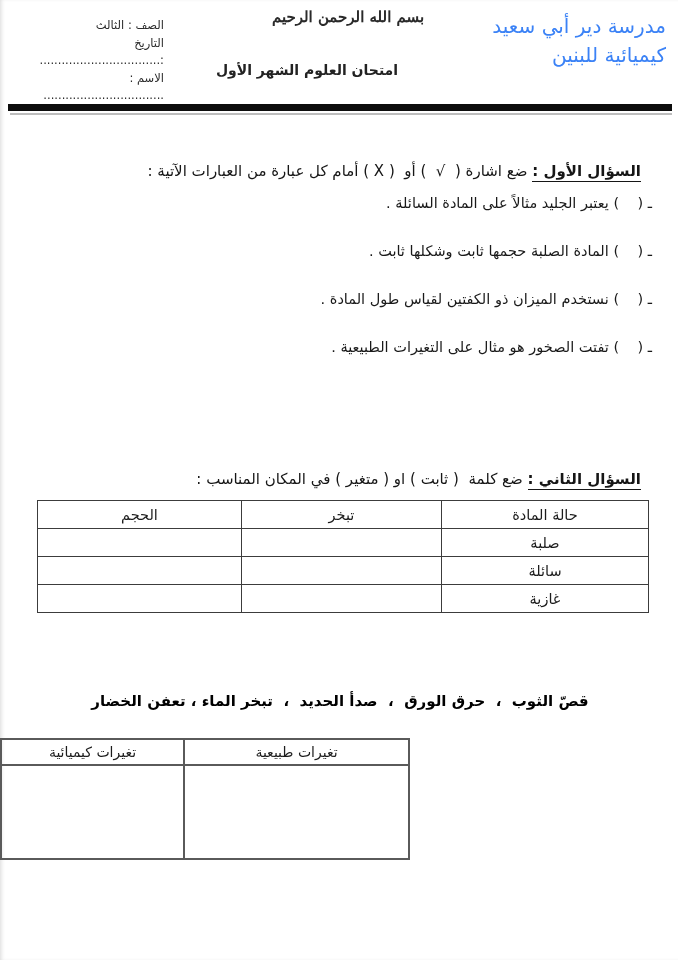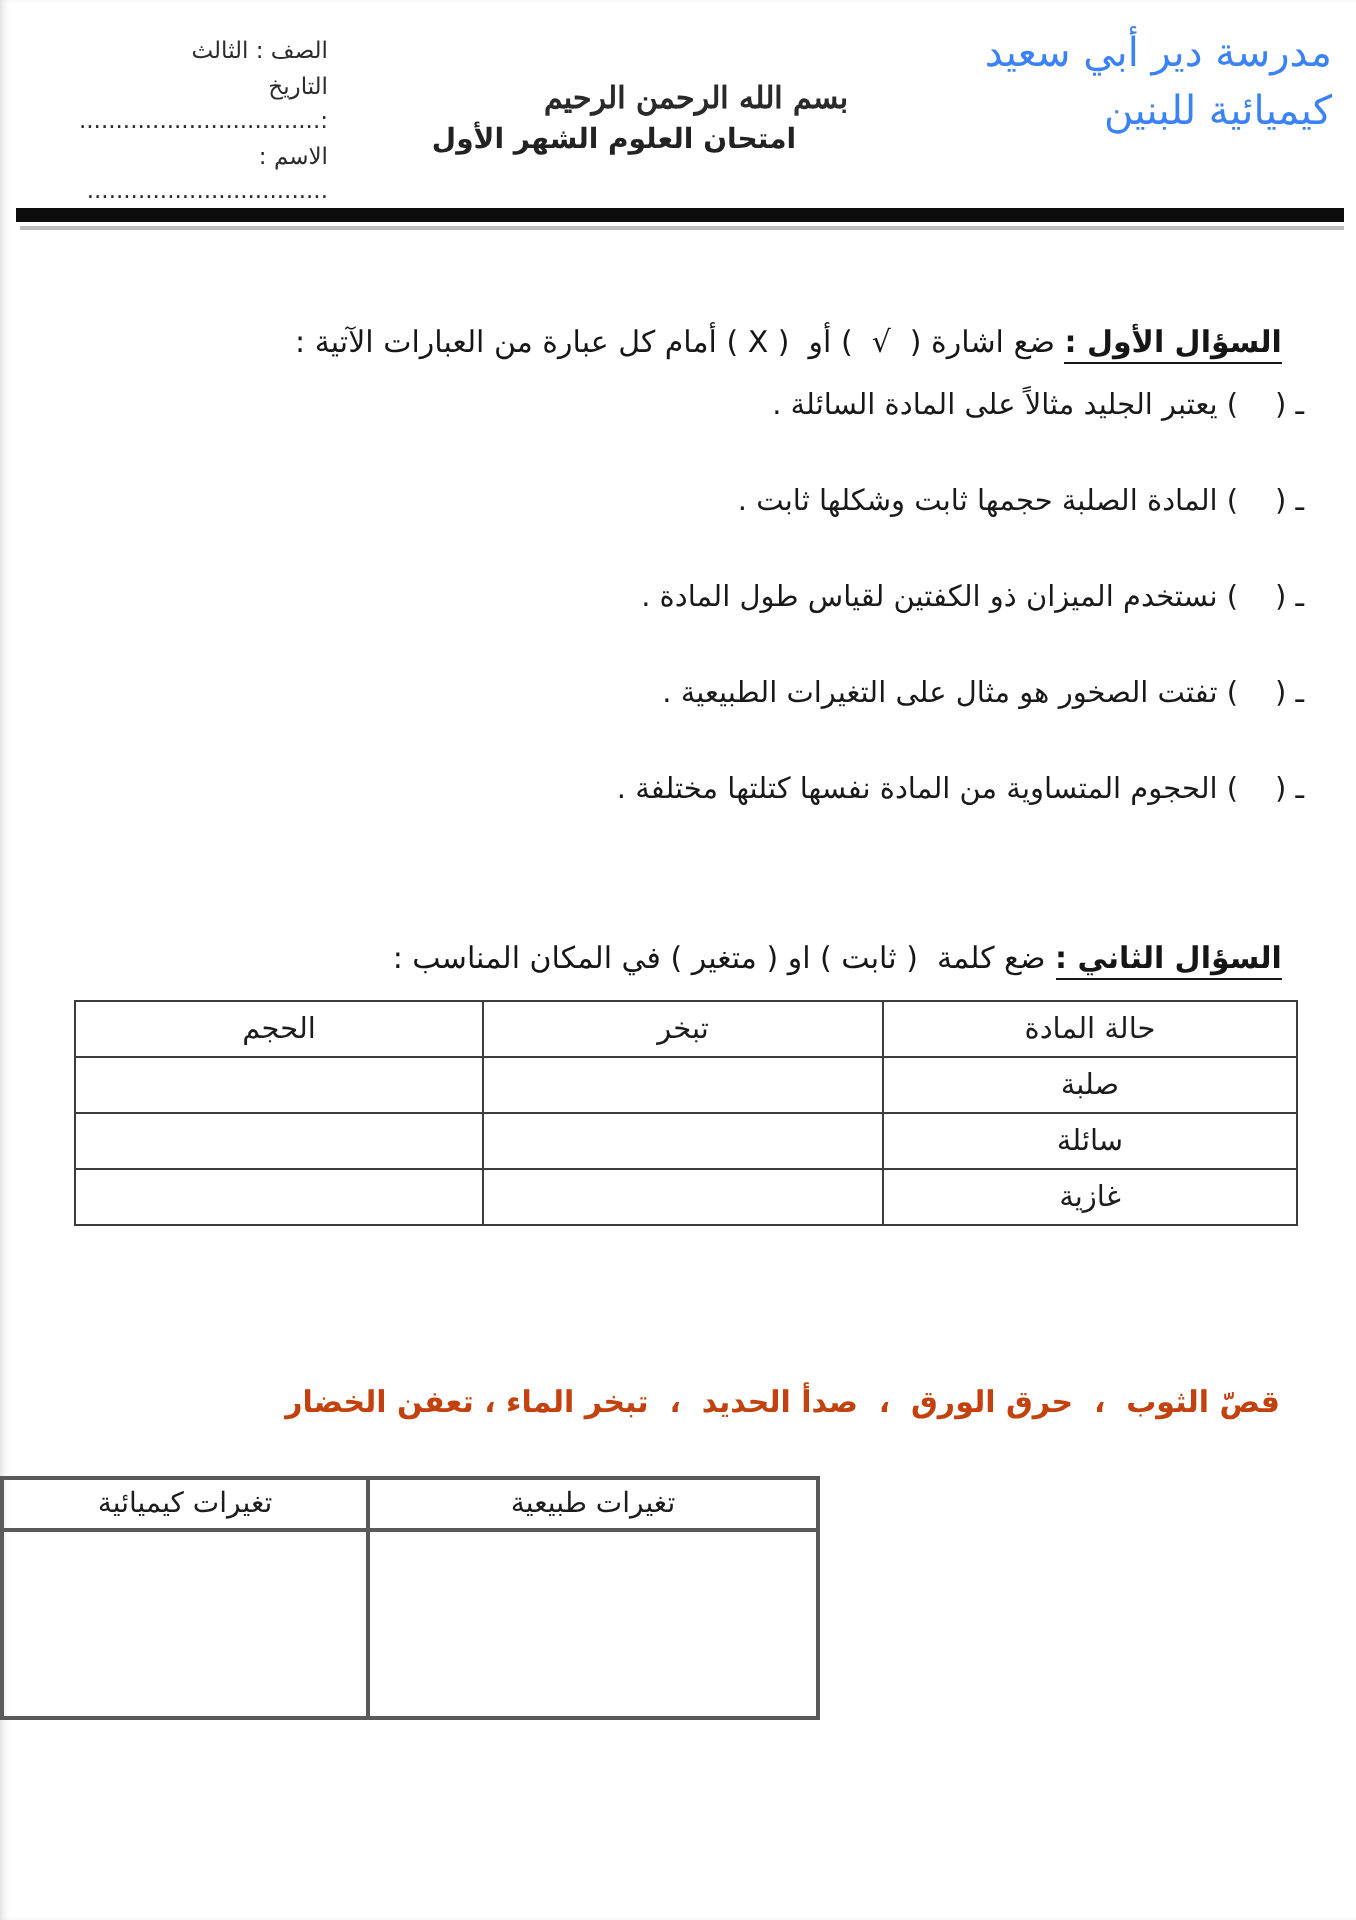--- a/index.html
+++ b/index.html
@@ -11,21 +11,21 @@
   }
   .abs{position:absolute;}
   .rtl{direction:rtl;unicode-bidi:embed;}
   .pre{white-space:pre-wrap;}
 
   
   .school{top:12px;right:12px;width:230px;text-align:right;
           font-size:20px;line-height:29px;color:#3b82f6;}
   .bismillah{top:8px;left:258px;width:180px;text-align:center;
              font-size:15px;font-weight:bold;color:#2a2a2a;
-             font-family:"DejaVu Serif","Liberation Serif",serif;margin-top:32px;}
+             font-family:"DejaVu Serif","Liberation Serif",serif;}
   .exam-title{top:62px;left:212px;width:190px;text-align:center;
               font-size:14px;font-weight:bold;color:#222;}
   .meta{top:17px;left:14px;width:150px;text-align:right;
         font-size:11.5px;line-height:17.5px;color:#2b2b2b;}
 
   .rule-black{top:104px;left:8px;width:664px;height:7px;background:#0d0d0d;}
   .rule-gray{top:113px;left:10px;width:662px;height:2px;background:#bdbdbd;}
 
   
   .qhead{font-size:15px;color:#161616;text-align:right;}
@@ -43,22 +43,22 @@
   .t1{top:500px;left:37px;}
   .t1 th,.t1 td{border:1.6px solid #3c3c3c;font-size:14.5px;font-weight:normal;
                 text-align:center;vertical-align:middle;padding:0;}
   .t1 th{height:27px;} .t1 td{height:27px;}
   .t2{top:738px;left:0px;}
   .t2 th,.t2 td{border:2px solid #5a5a5a;font-size:14px;font-weight:normal;
                 text-align:center;vertical-align:middle;padding:0;}
   .t2 th{height:24px;} .t2 td{height:92px;}
 
   
-  .bold-items{top:692px;right:38px;width:600px;text-align:right;
-              font-size:15px;font-weight:bold;color:#c2410c;}
+  .bold-items{top:692px;right:38px;width:600px;text-align:center;
+              font-size:15px;font-weight:bold;color:#000000;}
 </style>
 </head>
 <body>
 
 <div class="page">
 
   <div class="abs school rtl">
     <div>مدرسة دير أبي سعيد</div>
     <div>كيميائية للبنين</div>
   </div>
@@ -78,21 +78,20 @@
 
   <div class="abs qhead q1head rtl pre">
     <span class="qlabel">السؤال الأول :</span><span> ضع اشارة (&nbsp;&nbsp;√&nbsp;&nbsp;) أو&nbsp;&nbsp;(&nbsp;X&nbsp;) أمام كل عبارة من العبارات الآتية :</span>
   </div>
 
   <div class="abs stmts rtl">
     <div class="stmt pre">ـ (&nbsp;&nbsp;&nbsp;&nbsp;) يعتبر الجليد مثالاً على المادة السائلة .</div>
     <div class="stmt pre">ـ (&nbsp;&nbsp;&nbsp;&nbsp;) المادة الصلبة حجمها ثابت وشكلها ثابت .</div>
     <div class="stmt pre">ـ (&nbsp;&nbsp;&nbsp;&nbsp;) نستخدم الميزان ذو الكفتين لقياس طول المادة .</div>
     <div class="stmt pre">ـ (&nbsp;&nbsp;&nbsp;&nbsp;) تفتت الصخور هو مثال على التغيرات الطبيعية .</div>
-    <div class="stmt pre">ـ (&nbsp;&nbsp;&nbsp;&nbsp;) الحجوم المتساوية من المادة نفسها كتلتها مختلفة .</div>
   </div>
 
   <div class="abs qhead q2head rtl pre">
     <span class="qlabel">السؤال الثاني :</span><span> ضع كلمة&nbsp;&nbsp;( ثابت ) او ( متغير ) في المكان المناسب :</span>
   </div>
 
   <table class="abs t1 rtl" dir="rtl">
     <colgroup>
         <col style="width:207px">
         <col style="width:200px">

